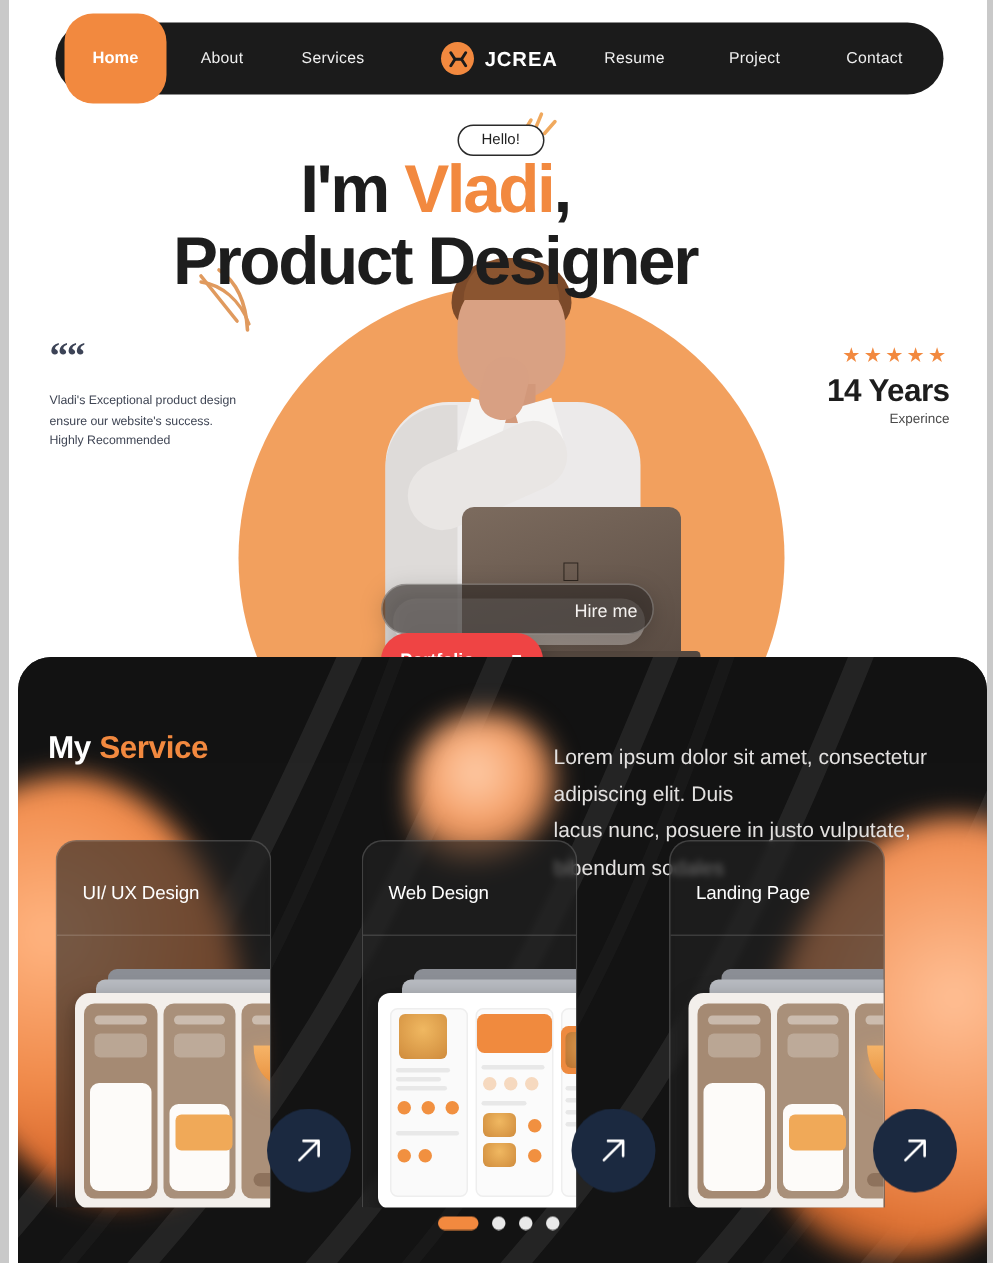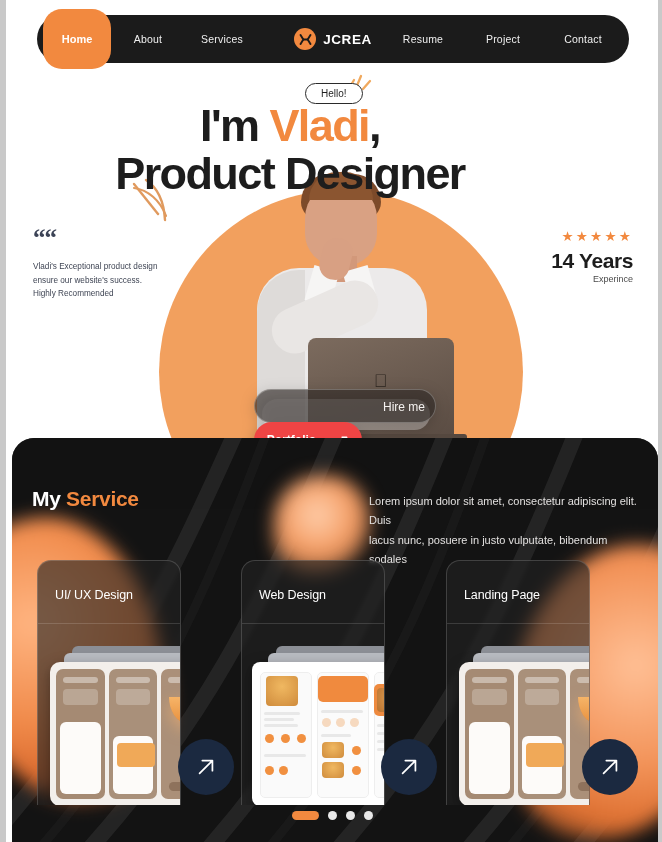--- a/index.html
+++ b/index.html
@@ -181,21 +181,21 @@
     left: 262px; top: 38px; width: 96px; height: 98px;
     background: radial-gradient(circle at 45% 40%, #ffd0ae 0%, #f3995f 50%, rgba(200,95,40,0) 100%);
     border-radius: 52% 48% 60% 40%;
   }
 
   .svc-head { position: absolute; left: 26px; top: 487px; z-index: 34; }
   .svc-title { font-size: 21px; font-weight: 700; color: #ffffff; letter-spacing: -.3px; }
   .svc-title .accent { color: #f2893f; }
   .svc-sub {
     position: absolute; left: 363px; top: 492px; width: 278px;
-    font-size: 11px; line-height: 1.75; color: #e2e0df; z-index: 34; text-align: left;
+    font-size: 14px; line-height: 1.75; color: #e2e0df; z-index: 34; text-align: left;
   }
 
   .cards { position: absolute; left: 0; top: 560px; width: 652px; height: 250px; z-index: 34; }
   .card {
     position: absolute; top: 0;
     width: 144px; height: 245px;
     border-radius: 14px 14px 0 0;
     background: rgba(34,34,34,.62);
     border: 1px solid rgba(255,255,255,.17);
     border-bottom: none;

